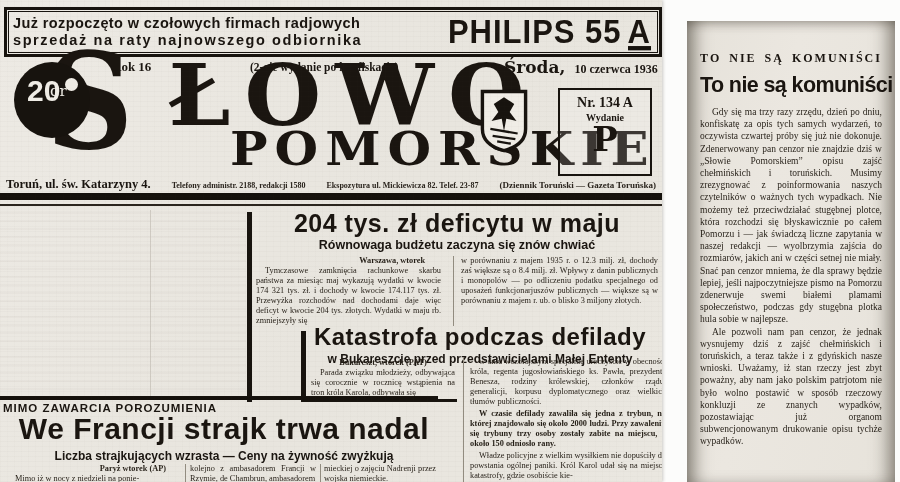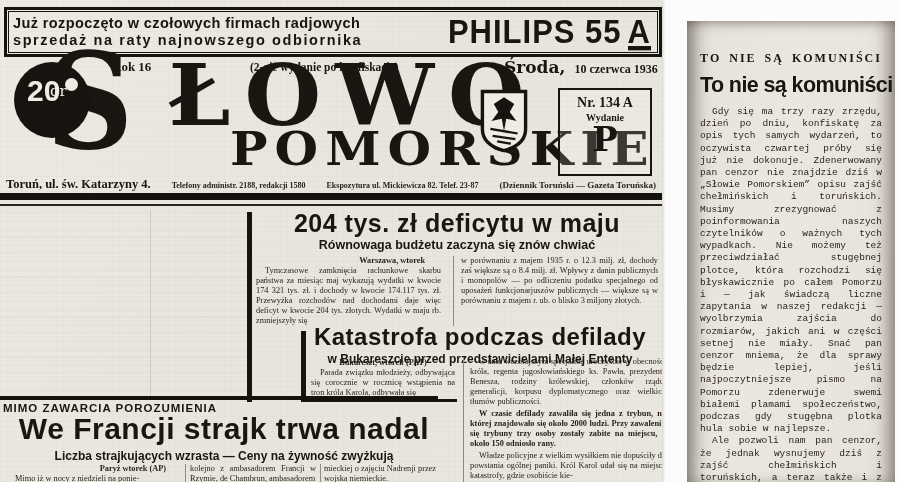--- a/index.html
+++ b/index.html
@@ -152,21 +152,21 @@
       inset -16px 0 18px -10px rgba(45,38,28,.55),
       inset 0 10px 12px -9px rgba(45,38,28,.35);
     overflow:hidden;
     padding:0 13px;box-sizing:border-box;
   }
   .clip-kicker{margin-top:30px;text-align:center;font-weight:700;font-size:12px;
     letter-spacing:2px;word-spacing:3px;}
   .clip-hl{margin-top:7px;font-family:"Liberation Sans",sans-serif;font-weight:700;
     font-size:21.5px;letter-spacing:-.6px;line-height:24px;white-space:nowrap;}
   .clip-body{margin-top:9px;font-size:9.5px;line-height:12.2px;text-align:justify;color:#241e16;}
-  .clip-body p{margin:0;text-indent:12px;font-family:Liberation Mono, monospace;}
+  .clip-body p{margin:0;text-indent:12px;}
 </style>
 </head>
 <body>
 
 <div class="canvas">
 
   <div class="page">
 
     <div class="adbox">
       <div class="ad-lines">

